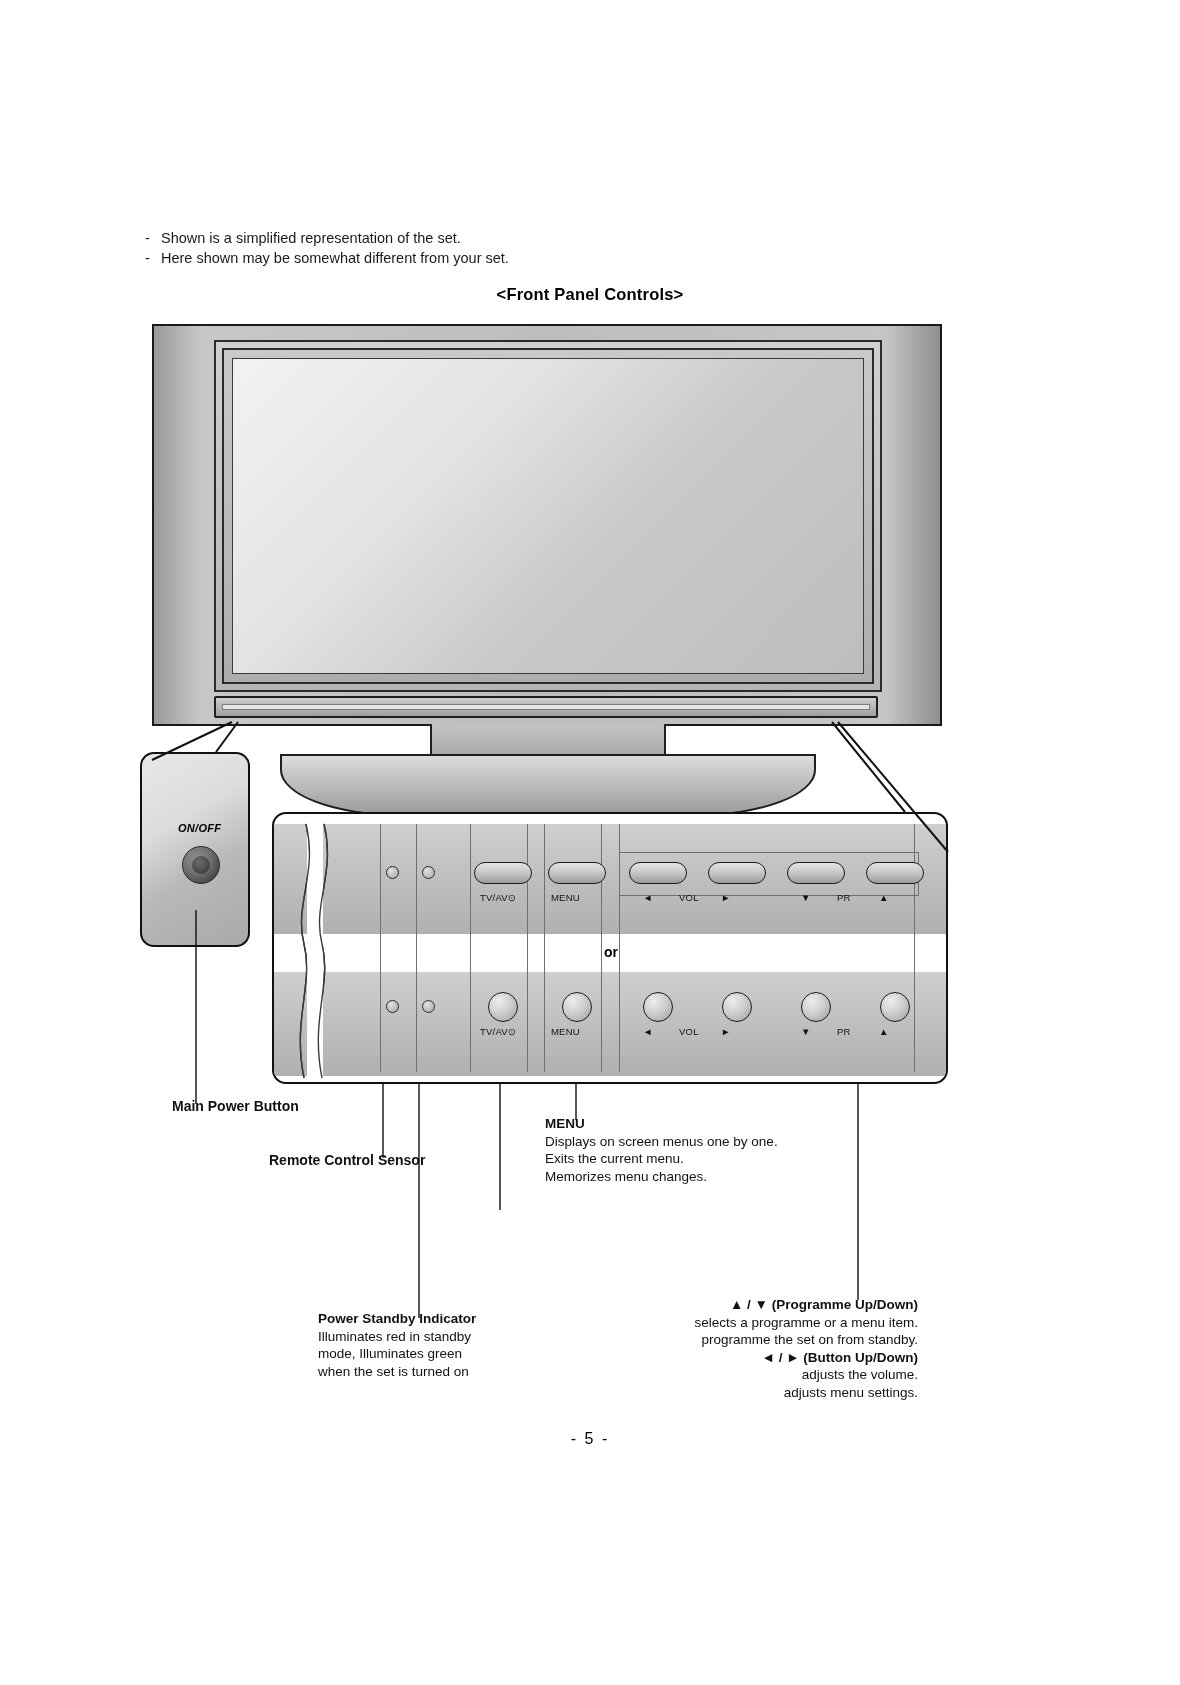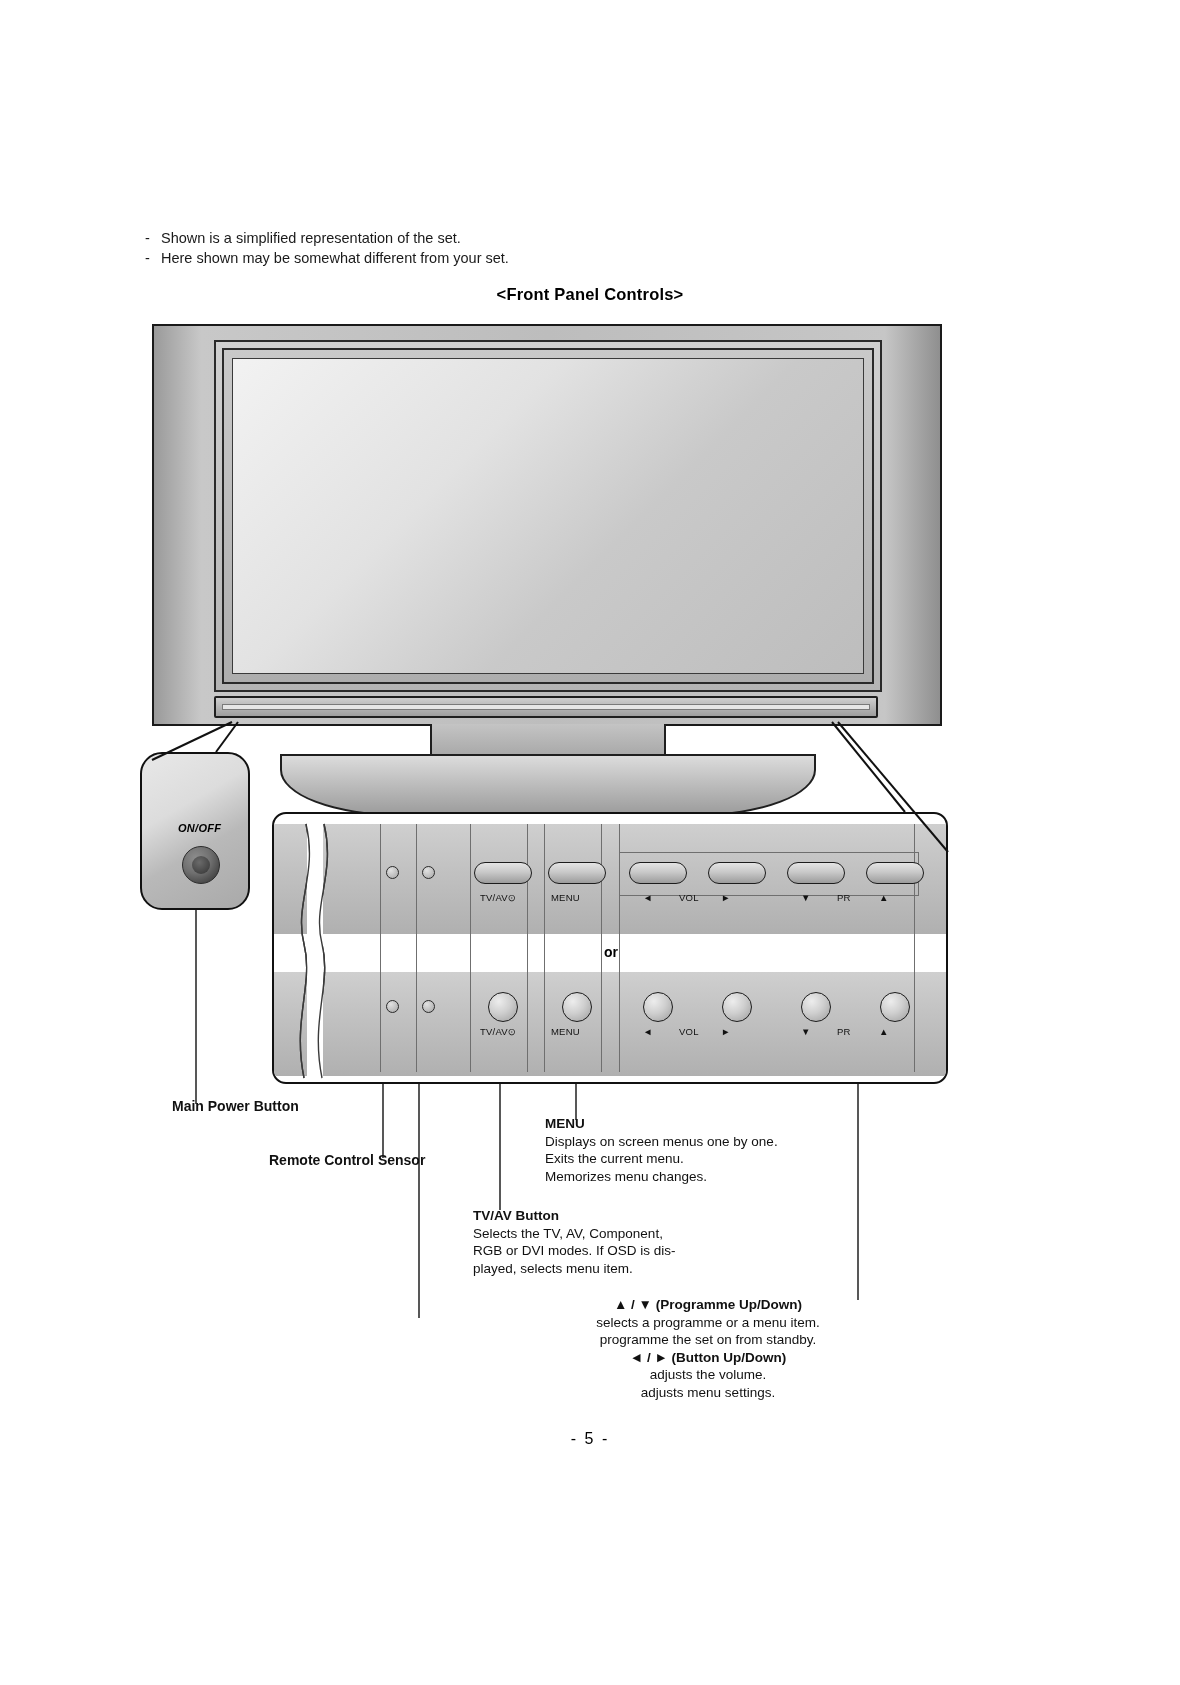--- a/index.html
+++ b/index.html
@@ -140,23 +140,23 @@
     box-sizing: border-box;
     border-radius: 0 0 120px 120px / 0 0 46px 46px;
   }
 
   
   .power-callout {
     position: absolute;
     left: 140px;
     top: 752px;
     width: 110px;
-    height: 158px;
+    height: 195px;
     border: 2px solid #111;
-    border-radius: 22px;
+    border-radius: 14px;
     background: linear-gradient(150deg,#e8e8e8 0%, #dcdcdc 35%, #b9b9b9 60%, #a9a9a9 100%);
     box-sizing: border-box;
     overflow: hidden;
   }
   .power-callout .label {
     position: absolute;
     left: 36px;
     top: 68px;
     font-size: 11px;
     font-style: italic;
@@ -275,21 +275,21 @@
     position: absolute;
     font-size: 13.5px;
     line-height: 17.5px;
     color: #111;
   }
   .anno .hd {
     font-weight: bold;
     font-size: 13.5px;
   }
   .anno.right {
-    text-align: center;
+    text-align: right;
   }
   .anno.bold-only {
     font-weight: bold;
     font-size: 14px;
     padding-left: 45px;
   }
 
   .page-number {
     position: absolute;
     left: 0;
@@ -439,27 +439,27 @@
 
   <div class="anno bold-only" style="left:224px;top:1152px;">Remote Control Sensor</div>
 
   <div class="anno" style="left:545px;top:1115px;">
     <div class="hd">MENU</div>
     <div>Displays on screen menus one by one.</div>
     <div>Exits the current menu.</div>
     <div>Memorizes menu changes.</div>
   </div>
 
-  <div class="anno" style="left:473px;top:1207px;">
-    <div class="hd">TV/AV Button</div>
-    <div>Selects the TV, AV, Component,</div>
-    <div>RGB or DVI modes. If OSD is dis-</div>
-    <div>played, selects menu item.</div>
-  </div>
-
+
+  <div class="anno" style="left:318px;top:1310px;">
+    <div class="hd">Power Standby Indicator</div>
+    <div>Illuminates red in standby</div>
+    <div>mode, Illuminates green</div>
+    <div>when the set is turned on</div>
+  </div>
 
   <div class="anno right" style="right:262px;top:1296px;width:420px;">
     <div class="hd">▲ / ▼ (Programme Up/Down)</div>
     <div>selects a programme or a menu item.</div>
     <div>programme the set on from standby.</div>
     <div class="hd">◄ / ► (Button Up/Down)</div>
     <div>adjusts the volume.</div>
     <div>adjusts menu settings.</div>
   </div>
 

